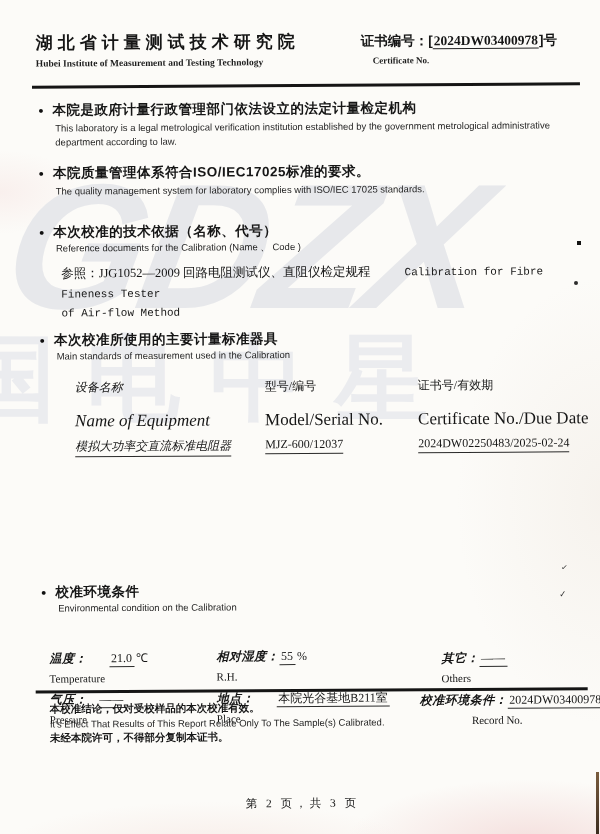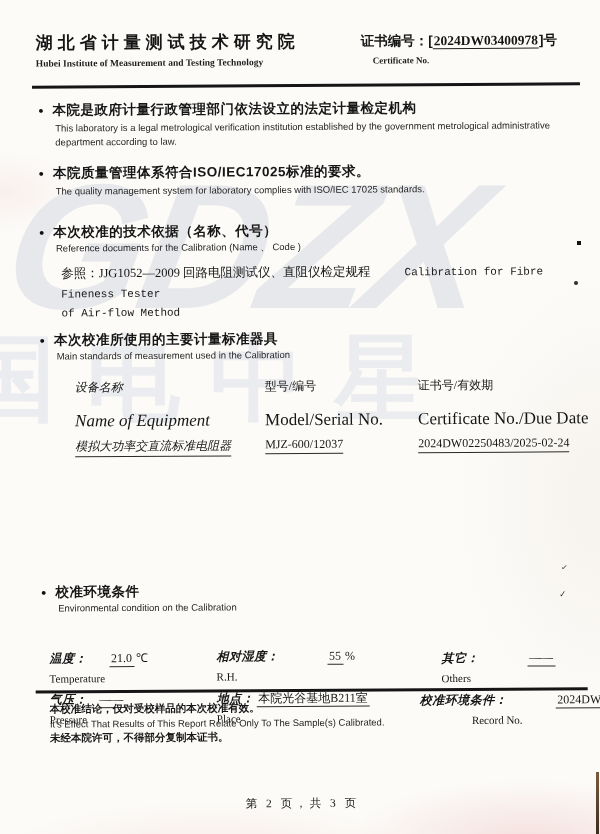--- a/index.html
+++ b/index.html
@@ -57,28 +57,28 @@
   .th-cn{font-size:12px;font-family:"Liberation Serif",serif;}
   .th-en{font-size:17px;font-family:"Liberation Serif",serif;margin-top:15px;}
   .td-val{font-size:12px;font-family:"Liberation Serif",serif;margin-top:7px;
     border-bottom:1px solid #2a2a2a;display:inline-block;padding-bottom:1px;}
 
   
   .env{position:relative;height:110px;}
   .field{position:absolute;white-space:nowrap;}
   .fl{font-size:12px;}
   .fl .lab{font-weight:700;font-family:"Liberation Serif",serif;letter-spacing:.5px;font-style:italic;}
-  .fl .val{font-family:"Liberation Serif",serif;border-bottom:1px solid #2a2a2a;padding:0 2px 1px;margin-left:48px;}
+  .fl .val{font-family:"Liberation Serif",serif;border-bottom:1px solid #2a2a2a;padding:0 2px 1px;}
   .fl .unit{font-family:"Liberation Serif",serif;margin-left:2px;}
   .fe{font-size:11px;font-family:"Liberation Serif",serif;margin-top:5px;}
   .f-temp{left:48px;top:34px;} .f-temp .val{margin-left:22px;}
   .f-hum{left:215px;top:34px;}
   .f-oth{left:440px;top:37px;}
   .f-pres{left:48px;top:76px;} .f-pres .val{margin-left:10px;border-bottom-width:1px;}
-  .f-place{left:215px;top:76px;} .f-place .val{margin-left:2px;text-align:right;}
+  .f-place{left:215px;top:76px;} .f-place .val{margin-left:22px;text-align:right;}
   .f-rec{left:418px;top:79px;} .f-rec .fe{padding-left:52px;}
 
   
   .notes{top:700px;left:48px;width:500px;}
   .n-cn{font-size:10.5px;font-weight:700;line-height:1.5;}
   .n-en{font-size:9.5px;color:#1e1e1e;line-height:1.4;}
   .pagenum{top:796px;left:0;width:600px;text-align:center;
     font-size:11.5px;font-family:"Liberation Serif",serif;letter-spacing:3px;}
 
   

